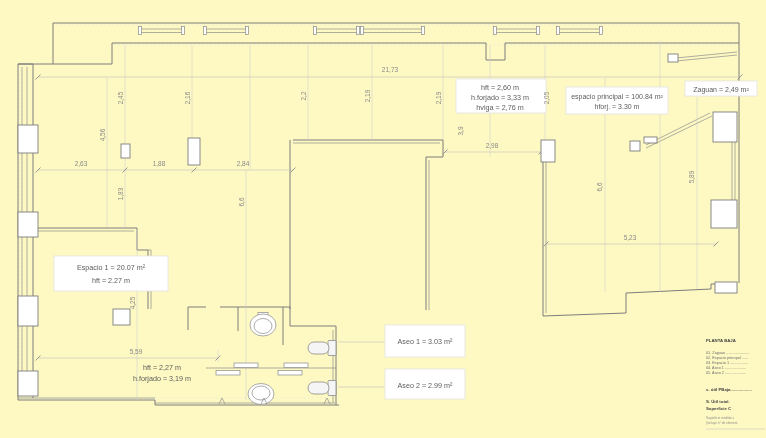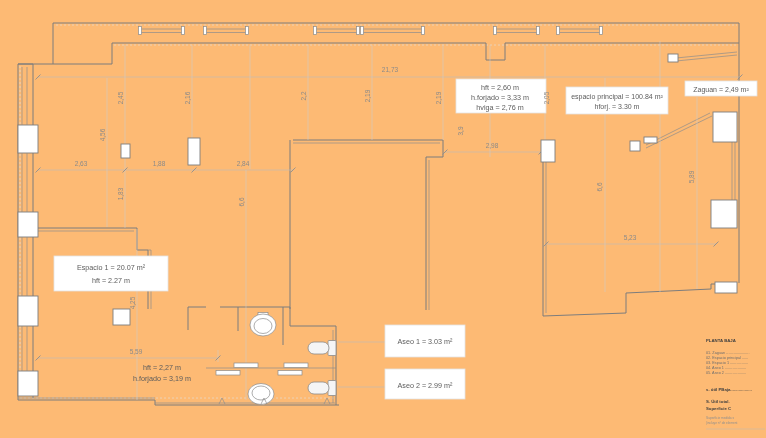--- a/index.html
+++ b/index.html
@@ -1,16 +1,16 @@
 <!DOCTYPE html>
 <html><head>
 <meta charset="utf-8">
 <style>
   html,body{margin:0;padding:0;width:766px;height:438px;background:#ffffff;overflow:hidden;}
-  .page{width:766px;height:438px;position:relative;background:#fdba74;text-align:center;}
+  .page{width:766px;height:438px;position:relative;background:#fef9c3;text-align:center;}
   svg{display:block;font-family:"Liberation Sans",sans-serif;}
   .wall{stroke:#7d7d7d;stroke-width:1;fill:none;stroke-linecap:butt;}
   .wall2{stroke:#8c8c8c;stroke-width:.7;fill:none;}
   .dash{stroke:#e2e2e2;stroke-width:.6;fill:none;stroke-dasharray:2 2;}
   .dim{stroke:#bdbdbd;stroke-width:.6;fill:none;}
   .ext{stroke:#cfcfcf;stroke-width:.55;fill:none;}
   .tick{stroke:#8e8e8e;stroke-width:.9;fill:none;}
   .box{fill:#ffffff;stroke:#e3e3e3;stroke-width:.8;}
   .col{fill:#ffffff;stroke:#7d7d7d;stroke-width:.9;}
   .fix{fill:#f5f5f5;stroke:#8a8a8a;stroke-width:.8;}

